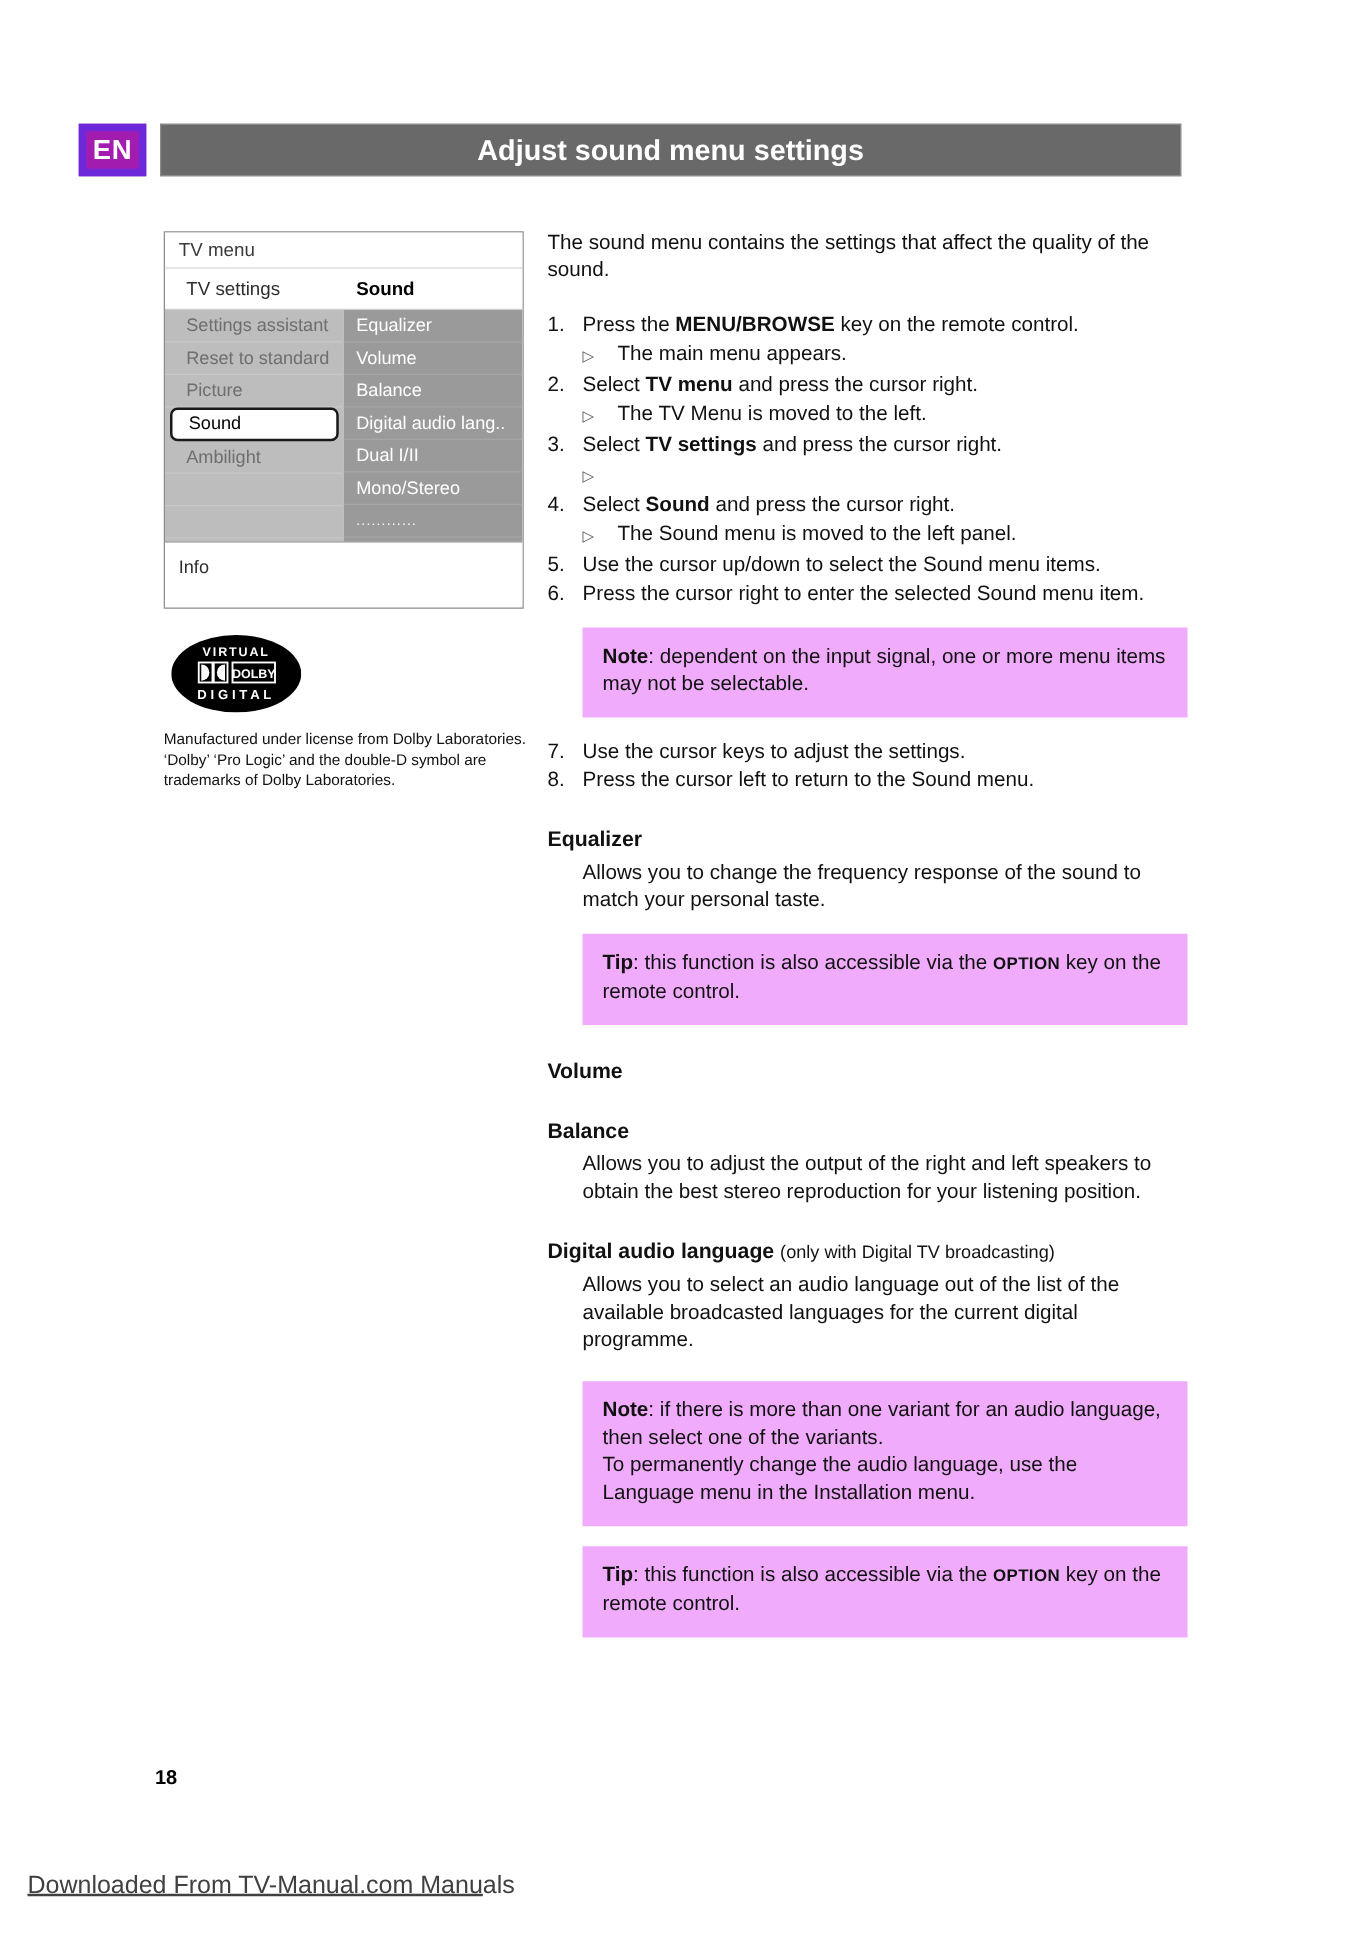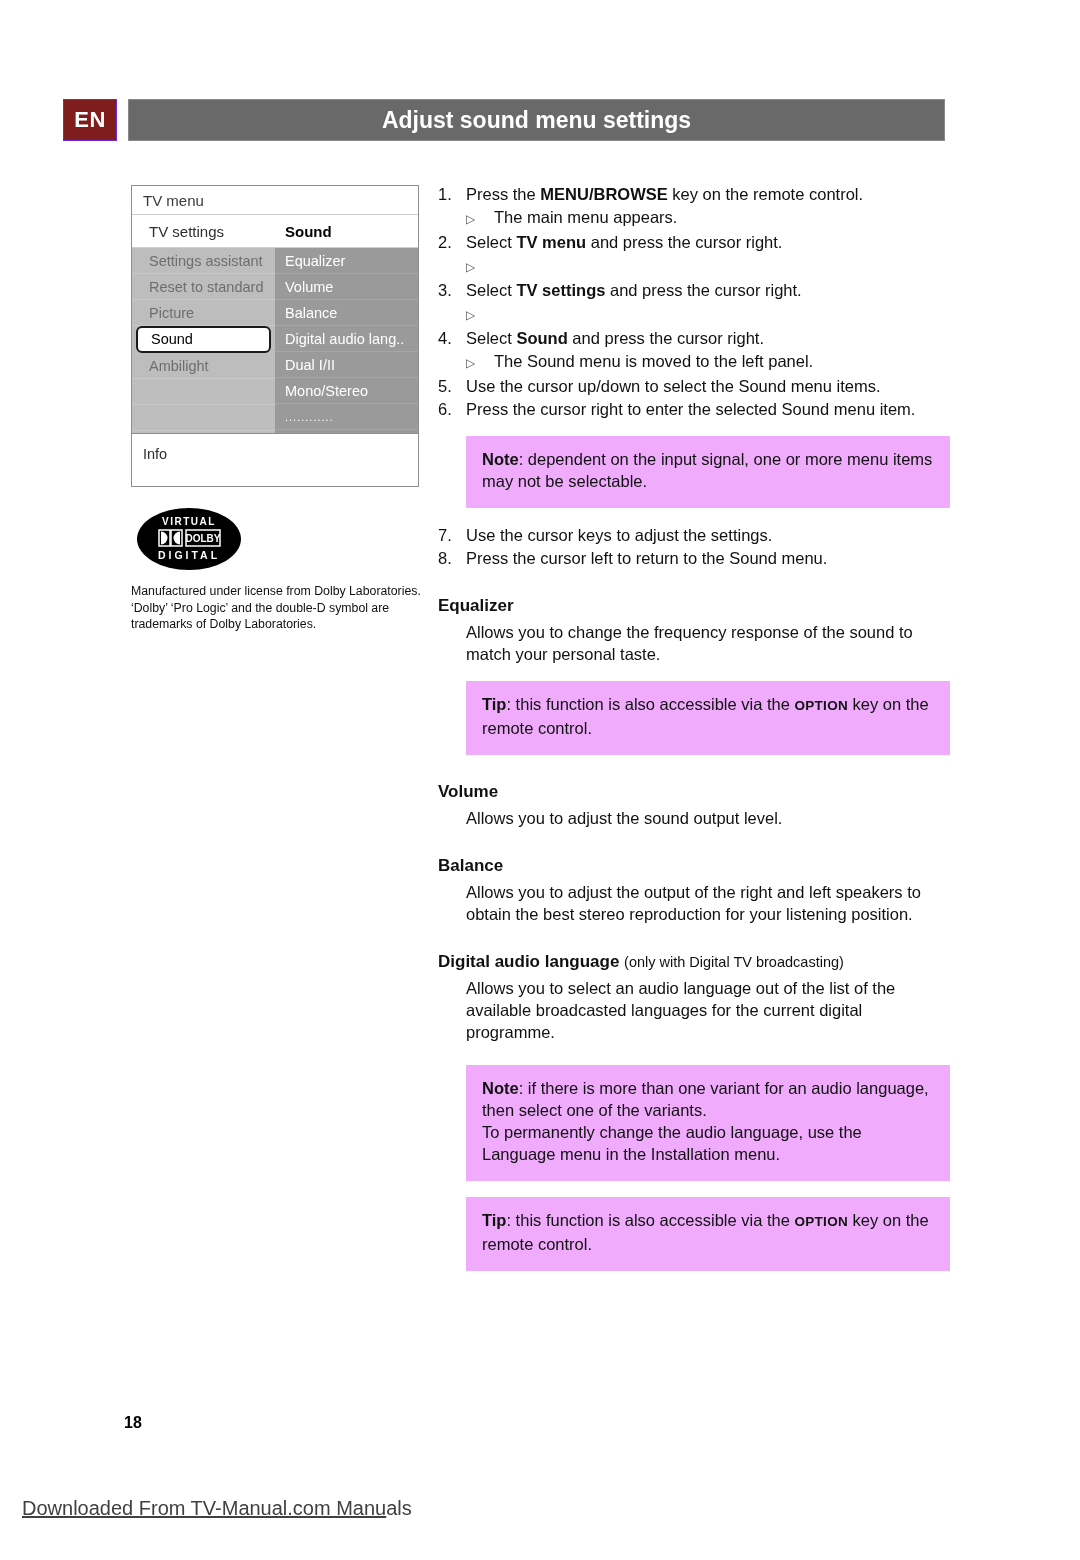--- a/index.html
+++ b/index.html
@@ -11,24 +11,24 @@
     position:relative;
     overflow:hidden;
   }
 
   
   .header-row{
     position:absolute; left:63px; top:99px; width:882px; height:42px;
     display:flex; align-items:stretch;
   }
   .en-badge{
-    width:54px; background:#7f1d1d; color:#ffffff;
+    width:54px; background:#a21caf; color:#ffffff;
     display:flex; align-items:center; justify-content:center;
     font-size:22px; font-weight:bold; letter-spacing:.5px;
-    border:1px solid #6d28d9;
+    border:6px solid #6d28d9;
   }
   .title-bar{
     flex:1; margin-left:11px; background:#696969; color:#ffffff;
     display:flex; align-items:center; justify-content:center;
     font-size:23px; font-weight:bold;
     border:1px solid #8a8a8a;
   }
 
   
   .tvmenu{
@@ -185,38 +185,40 @@
     <path d="M86 47 a13 13 0 0 0 0 26 z" fill="#ffffff"></path>
     <rect x="98" y="44" width="68" height="32" fill="none" stroke="#ffffff" stroke-width="3"></rect>
     <text x="132" y="68" text-anchor="middle" fill="#ffffff" font-family="Liberation Sans, sans-serif" font-size="20" font-weight="bold">DOLBY</text>
     <text x="104" y="102" text-anchor="middle" fill="#ffffff" font-family="Liberation Sans, sans-serif" font-size="21" font-weight="bold" letter-spacing="6">DIGITAL</text>
   </svg>
 </div>
 <div class="dolby-note">Manufactured under license from Dolby Laboratories. ‘Dolby’ ‘Pro Logic’ and the double-D symbol are trademarks of Dolby Laboratories.</div>
 
 <div class="content">
 
+  <div class="intro">The sound menu contains the settings that affect the quality of the sound.</div>
 
   <div class="steps">
 
     <div class="step">
       <div class="num">1.</div>
       <div class="txt"><span>Press the </span><b>MENU/BROWSE</b><span> key on the remote control.</span></div>
     </div>
     <div class="sub">
       <div class="arw">▷</div>
       <div class="txt">The main menu appears.</div>
     </div>
 
     <div class="step">
       <div class="num">2.</div>
       <div class="txt"><span>Select </span><b>TV menu</b><span> and press the cursor right.</span></div>
     </div>
     <div class="sub">
       <div class="arw">▷</div>
+      <div class="txt">The TV Menu is moved to the left.</div>
     </div>
 
     <div class="step">
       <div class="num">3.</div>
       <div class="txt"><span>Select </span><b>TV settings</b><span> and press the cursor right.</span></div>
     </div>
     <div class="sub">
       <div class="arw">▷</div>
     </div>
 
@@ -256,21 +258,20 @@
   </div>
 
   <h3 class="sec">Equalizer</h3>
   <div class="body-ind">Allows you to change the frequency response of the sound to match your personal taste.</div>
 
   <div class="callout tip">
     <b>Tip</b><span>: this function is also accessible via the </span><b style="font-size:13.5px;letter-spacing:.3px;">OPTION</b><span> key on the remote control.</span>
   </div>
 
   <h3 class="sec">Volume</h3>
-  <div class="body-ind">Allows you to adjust the sound output level.</div>
 
   <h3 class="sec">Balance</h3>
   <div class="body-ind">Allows you to adjust the output of the right and left speakers to obtain the best stereo reproduction for your listening position.</div>
 
   <h3 class="sec"><span>Digital audio language</span> <span class="lite">(only with Digital TV broadcasting)</span></h3>
   <div class="body-ind">Allows you to select an audio language out of the list of the available broadcasted languages for the current digital programme.</div>
 
   <div class="callout" style="margin-top:22px;">
     <b>Note</b><span>: if there is more than one variant for an audio language, then select one of the variants.</span><br>
     <span>To permanently change the audio language, use the Language menu in the Installation menu.</span>

